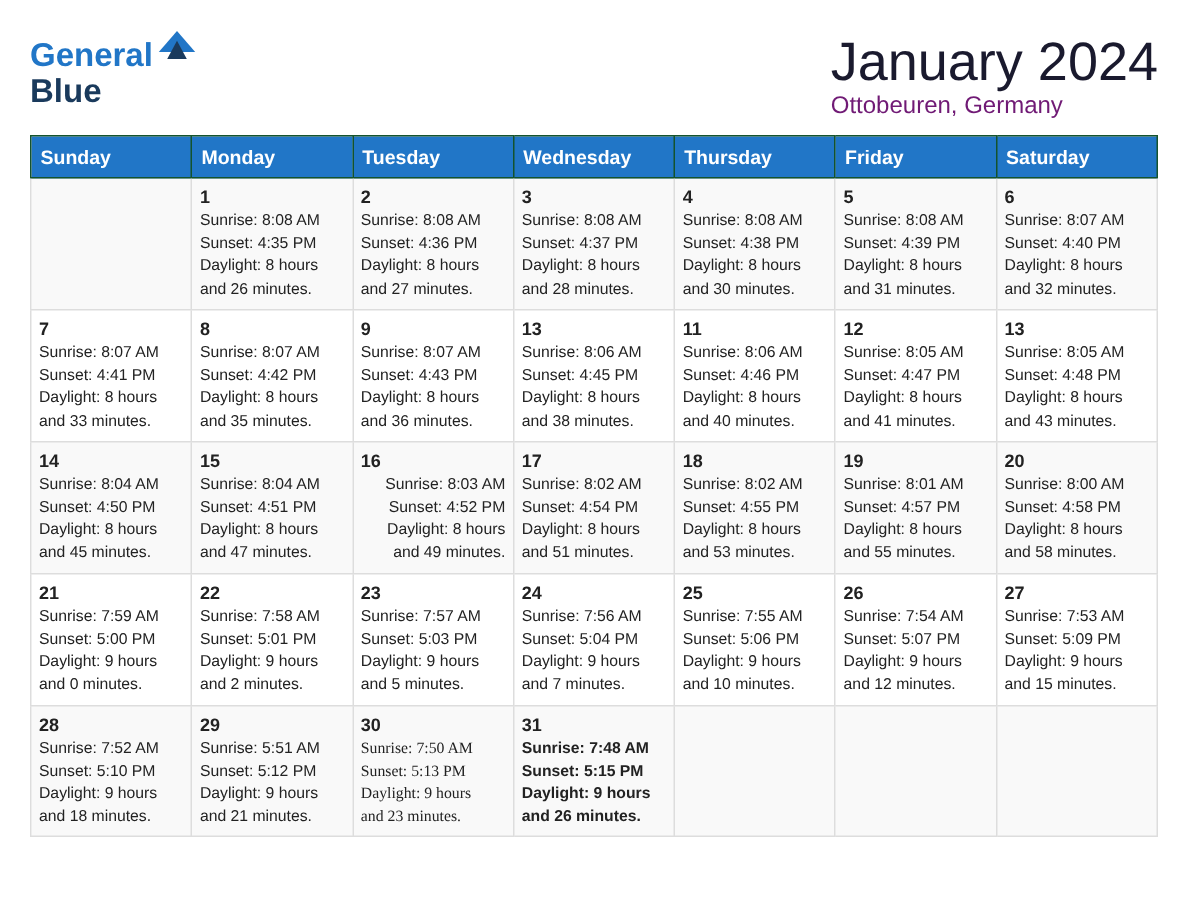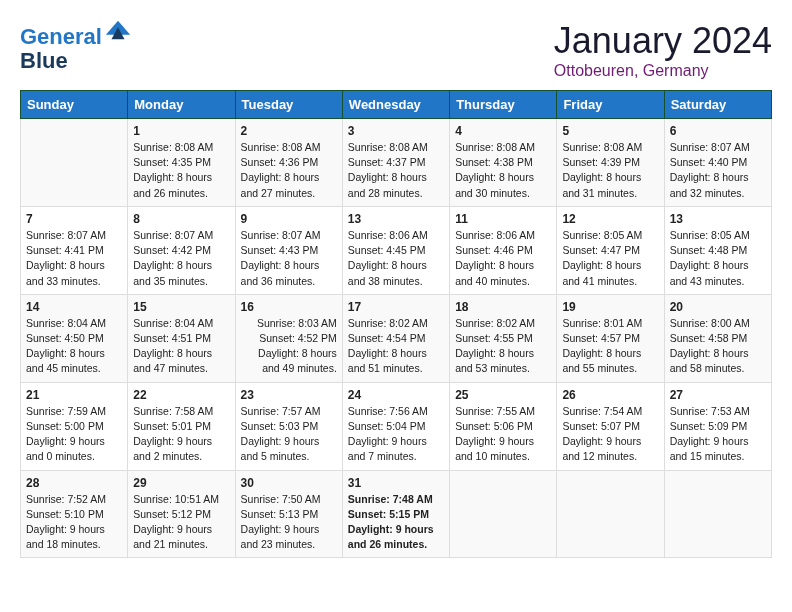--- a/index.html
+++ b/index.html
@@ -317,28 +317,28 @@
       <tr>
         <td>
           <div class="day-number">28</div>
           <div class="cell-content" style="white-space: pre-line;">Sunrise: 7:52 AM
 Sunset: 5:10 PM
 Daylight: 9 hours
 and 18 minutes.</div>
         </td>
         <td>
           <div class="day-number">29</div>
-          <div class="cell-content" style="white-space: pre-line;">Sunrise: 10:51 AM
+          <div class="cell-content" style="white-space: pre-line;">Sunrise: 5:51 AM
 Sunset: 5:12 PM
 Daylight: 9 hours
 and 21 minutes.</div>
         </td>
         <td>
           <div class="day-number">30</div>
-          <div class="cell-content" style="white-space: pre-line;">Sunrise: 7:50 AM
+          <div class="cell-content" style="white-space: pre-line; font-family: Liberation Serif, serif;">Sunrise: 7:50 AM
 Sunset: 5:13 PM
 Daylight: 9 hours
 and 23 minutes.</div>
         </td>
         <td>
           <div class="day-number">31</div>
           <div class="cell-content" style="white-space: pre-line; font-weight: bold;">Sunrise: 7:48 AM
 Sunset: 5:15 PM
 Daylight: 9 hours
 and 26 minutes.</div>

